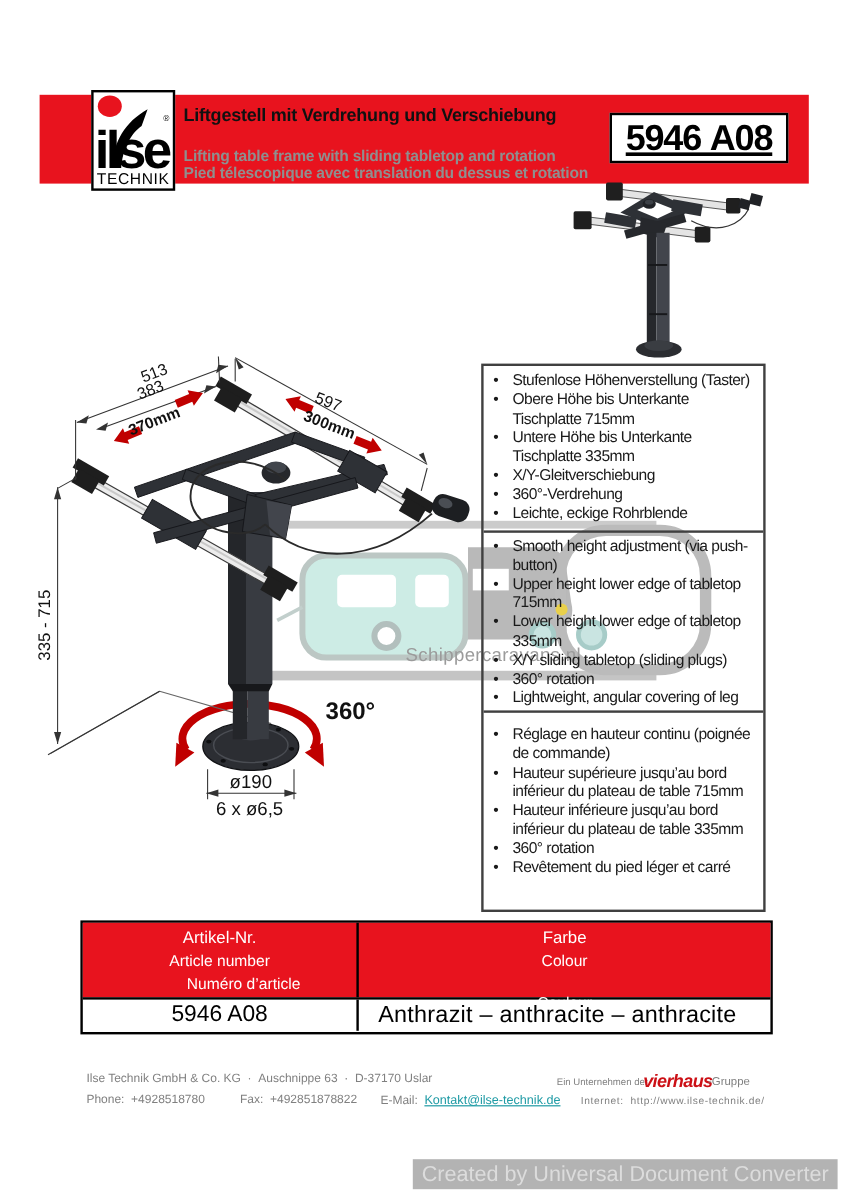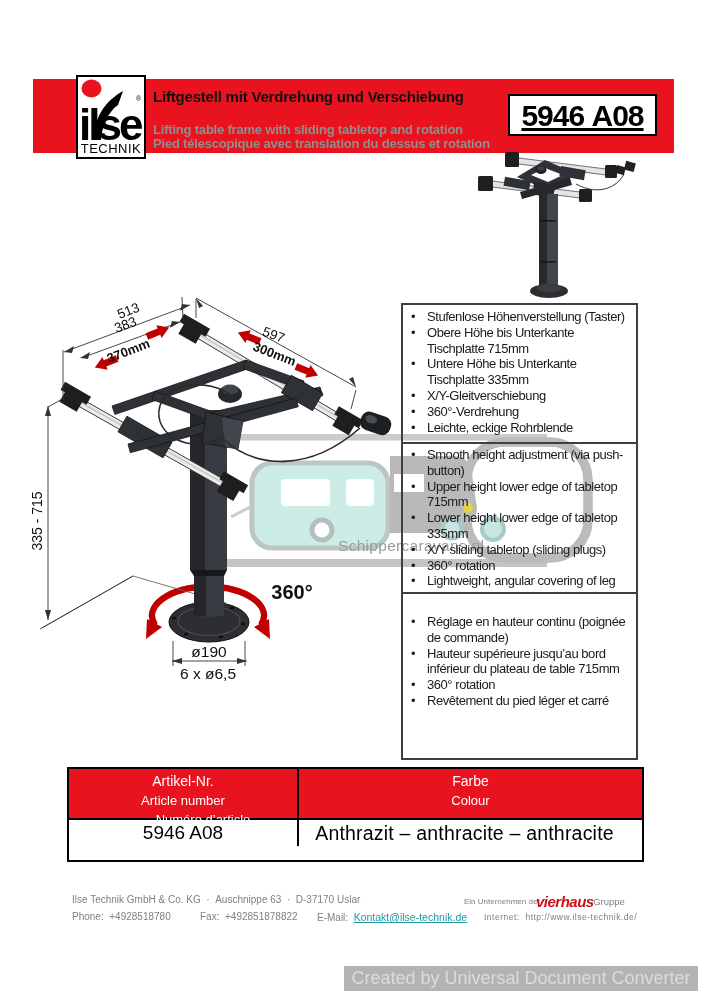--- a/index.html
+++ b/index.html
@@ -220,32 +220,33 @@
   <div class="sect" style="top:137px;border-top:2px solid #404040;padding-top:3px;">
     <ul class="bl">
       <li>Smooth height adjustment (via push-<br>button)</li>
       <li>Upper height lower edge of tabletop<br>715mm</li>
       <li>Lower height lower edge of tabletop<br>335mm</li>
       <li>X/Y sliding tabletop (sliding plugs)</li>
       <li>360° rotation</li>
       <li>Lightweight, angular covering of leg</li>
     </ul>
   </div>
-  <div class="sect" style="top:287px;border-top:2px solid #404040;padding-top:20px;">
+  <div class="sect" style="top:287px;border-top:2px solid #404040;padding-top:10px;">
     <ul class="bl">
       <li>Réglage en hauteur continu (poignée<br>de commande)</li>
       <li>Hauteur supérieure jusqu’au bord<br>inférieur du plateau de table 715mm</li>
+      <li>Hauteur inférieure jusqu’au bord<br>inférieur du plateau de table 335mm</li>
       <li>360° rotation</li>
       <li>Revêtement du pied léger et carré</li>
     </ul>
   </div>
 </div>
 
 <div class="abs" id="tbl">
-  <div style="display:flex;height:49px;" class="hdr">
+  <div style="display:flex;height:62px;" class="hdr">
     <div style="width:228px;border-right:2px solid #000;padding-top:4px;">
       <div style="font-size:14px;">Artikel-Nr.</div>
       <div style="font-size:13px;margin-top:4px;">Article number</div>
       <div style="font-size:13px;margin-top:4px;padding-left:40px;">Numéro d’article</div>
     </div>
     <div style="flex:1;padding-top:4px;">
       <div style="font-size:14px;">Farbe</div>
       <div style="font-size:13px;margin-top:4px;">Colour</div>
       <div style="font-size:13px;margin-top:20px;">Couleur</div>
     </div>

